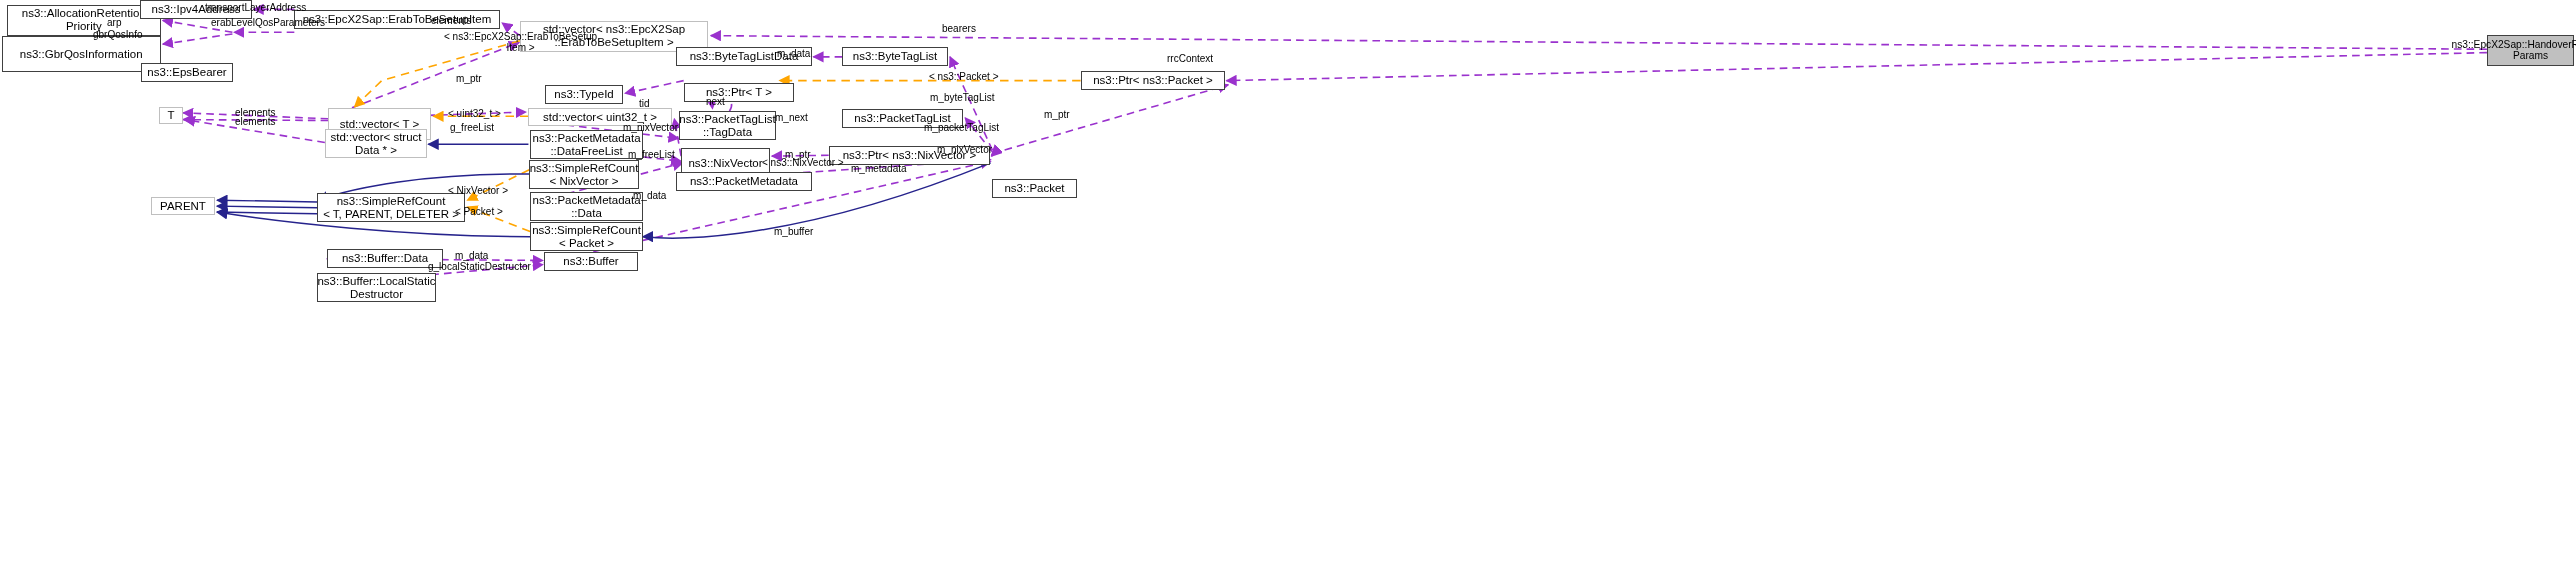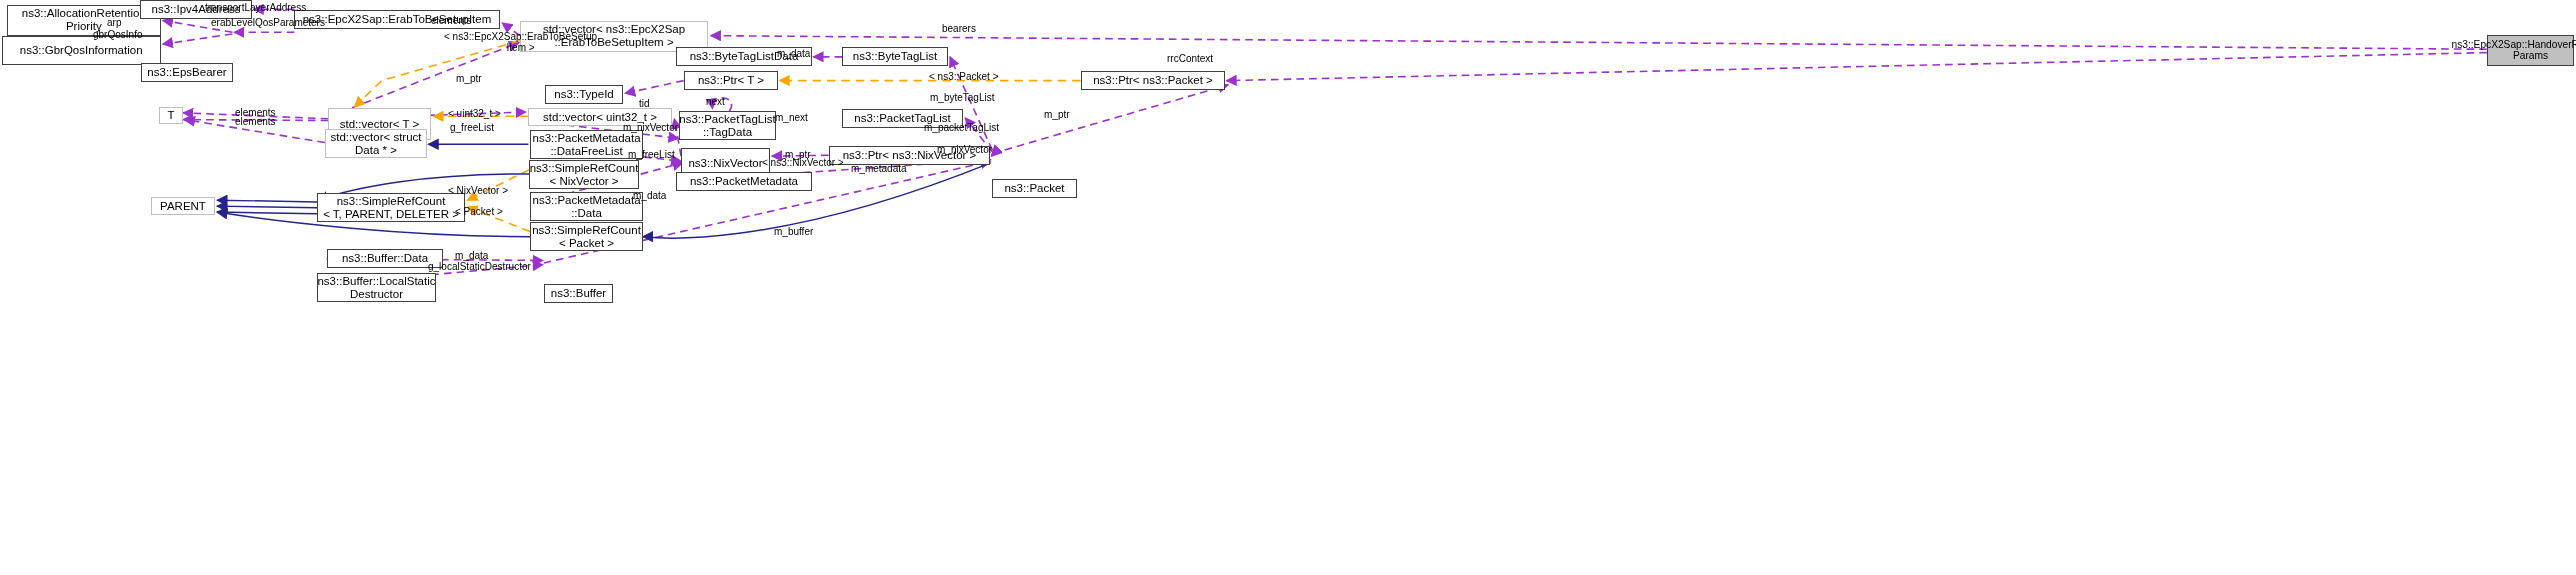--- a/index.html
+++ b/index.html
@@ -132,30 +132,30 @@
       <path d="M 625 279 C 480 279 330 262 256 250"></path>
       <path d="M 623 170 L 505 170"></path>
       <path d="M 1168 192 C 900 300 760 279 758 279"></path>
     </g>
   </svg>
 
   <div id="node-layer">
       <div class="node solid" style="left: 6.8px; top: 5.1px; width: 154px; height: 30.5px;">ns3::AllocationRetention
 Priority</div>
       <div class="node solid" style="left: 140px; top: 0px; width: 112px; height: 18.7px;">ns3::Ipv4Address</div>
-      <div class="node solid" style="left: 1.7px; top: 36px; width: 159px; height: 29px;">ns3::GbrQosInformation</div>
+      <div class="node solid" style="left: 1.7px; top: 36px; width: 159px; height: 36px;">ns3::GbrQosInformation</div>
       <div class="node solid" style="left: 141px; top: 23px; width: 92px; height: 18.7px; margin-top: 40px;">ns3::EpsBearer</div>
       <div class="node solid" style="left: 294px; top: 10.2px; width: 206px; height: 18.7px;">ns3::EpcX2Sap::ErabToBeSetupItem</div>
       <div class="node faint" style="left: 520px; top: 21px; width: 188px; height: 30.5px;">std::vector&lt; ns3::EpcX2Sap
 ::ErabToBeSetupItem &gt;</div>
       <div class="node highlight" style="left: 2487px; top: 35px; width: 87px; height: 30.5px; font-size: 10.2px;">ns3::EpcX2Sap::HandoverRequest
 Params</div>
       <div class="node solid" style="left: 676px; top: 47px; width: 136px; height: 18.7px;">ns3::ByteTagListData</div>
       <div class="node solid" style="left: 842px; top: 47px; width: 106px; height: 18.7px;">ns3::ByteTagList</div>
-      <div class="node solid" style="left: 684px; top: 71px; width: 94px; height: 18.7px;">ns3::Ptr&lt; T &gt;</div>
+      <div class="node solid" style="left: 684px; top: 83px; width: 110px; height: 18.7px;">ns3::Ptr&lt; T &gt;</div>
       <div class="node solid" style="left: 1081px; top: 71px; width: 144px; height: 18.7px;">ns3::Ptr&lt; ns3::Packet &gt;</div>
       <div class="node solid" style="left: 545px; top: 85px; width: 78px; height: 18.7px;">ns3::TypeId</div>
       <div class="node faint" style="left: 159px; top: 107px; width: 24px; height: 17px;">T</div>
       <div class="node faint" style="left: 328px; top: 108px; width: 103px; height: 32px;">std::vector&lt; T &gt;</div>
       <div class="node faint" style="left: 528px; top: 108px; width: 144px; height: 18px;">std::vector&lt; uint32_t &gt;</div>
       <div class="node solid" style="left: 842px; top: 109px; width: 121px; height: 18.7px;">ns3::PacketTagList</div>
       <div class="node solid" style="left: 679px; top: 111px; width: 97px; height: 29px;">ns3::PacketTagList
 ::TagData</div>
       <div class="node faint" style="left: 325px; top: 129px; width: 102px; height: 29px;">std::vector&lt; struct
 Data * &gt;</div>
@@ -168,21 +168,21 @@
 &lt; NixVector &gt;</div>
       <div class="node solid" style="left: 676px; top: 172px; width: 136px; height: 18.7px;">ns3::PacketMetadata</div>
       <div class="node solid" style="left: 530px; top: 192px; width: 113px; height: 29px;">ns3::PacketMetadata
 ::Data</div>
       <div class="node faint" style="left: 151px; top: 197px; width: 64px; height: 18px;">PARENT</div>
       <div class="node solid" style="left: 317px; top: 193px; width: 148px; height: 29px;">ns3::SimpleRefCount
 &lt; T, PARENT, DELETER &gt;</div>
       <div class="node solid" style="left: 530px; top: 222px; width: 113px; height: 29px;">ns3::SimpleRefCount
 &lt; Packet &gt;</div>
       <div class="node solid" style="left: 327px; top: 249px; width: 116px; height: 18.7px;">ns3::Buffer::Data</div>
-      <div class="node solid" style="left: 544px; top: 252px; width: 69px; height: 18.7px; margin-top: 32px;">ns3::Buffer</div>
+      <div class="node solid" style="left: 544px; top: 252px; width: 94px; height: 18.7px;">ns3::Buffer</div>
       <div class="node solid" style="left: 317px; top: 273px; width: 119px; height: 29px;">ns3::Buffer::LocalStatic
 Destructor</div>
       <div class="edge-label" style="left: 205px; top: 1.7px;">transportLayerAddress</div>
       <div class="edge-label" style="left: 942px; top: 23px;">bearers</div>
       <div class="edge-label" style="left: 107px; top: 17px;">arp</div>
       <div class="edge-label" style="left: 431px; top: 15.3px;">elements</div>
       <div class="edge-label" style="left: 211px; top: 17px;">erabLevelQosParameters</div>
       <div class="edge-label" style="left: 93px; top: 29px;">gbrQosInfo</div>
       <div class="edge-label" style="left: 444px; top: 30.5px; white-space: pre-line; text-align: center;">&lt; ns3::EpcX2Sap::ErabToBeSetup
 Item &gt;</div>

